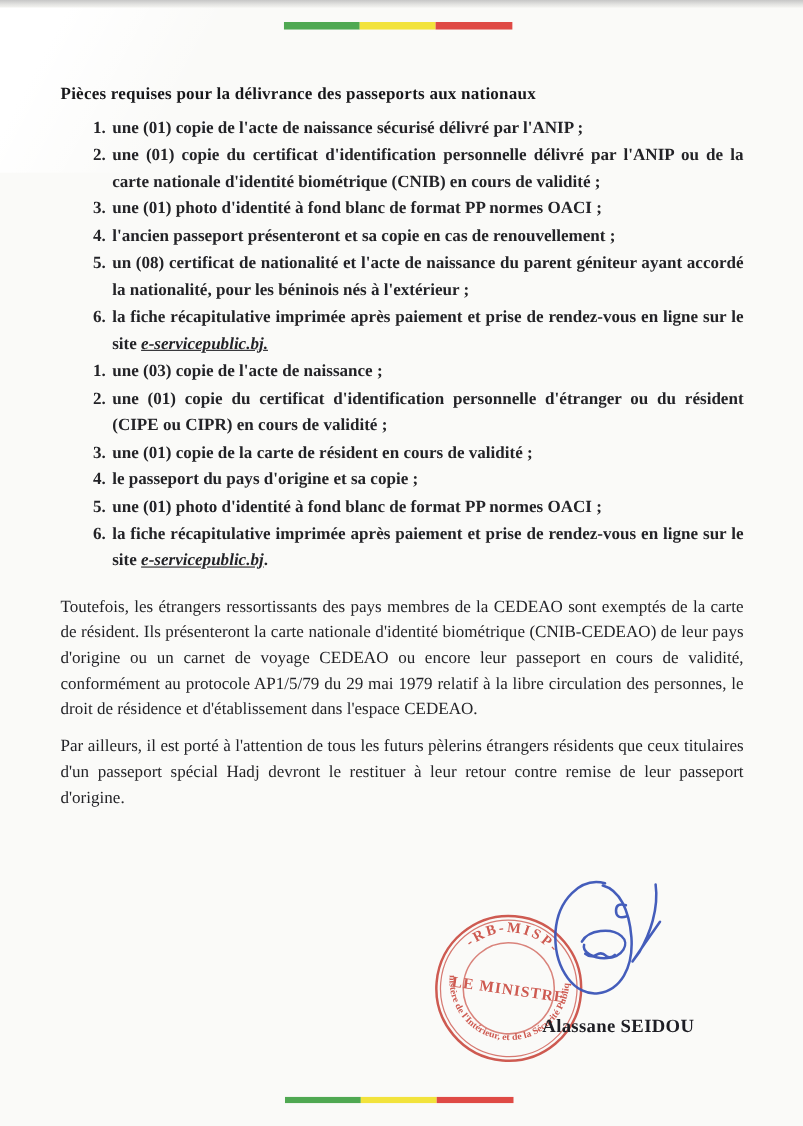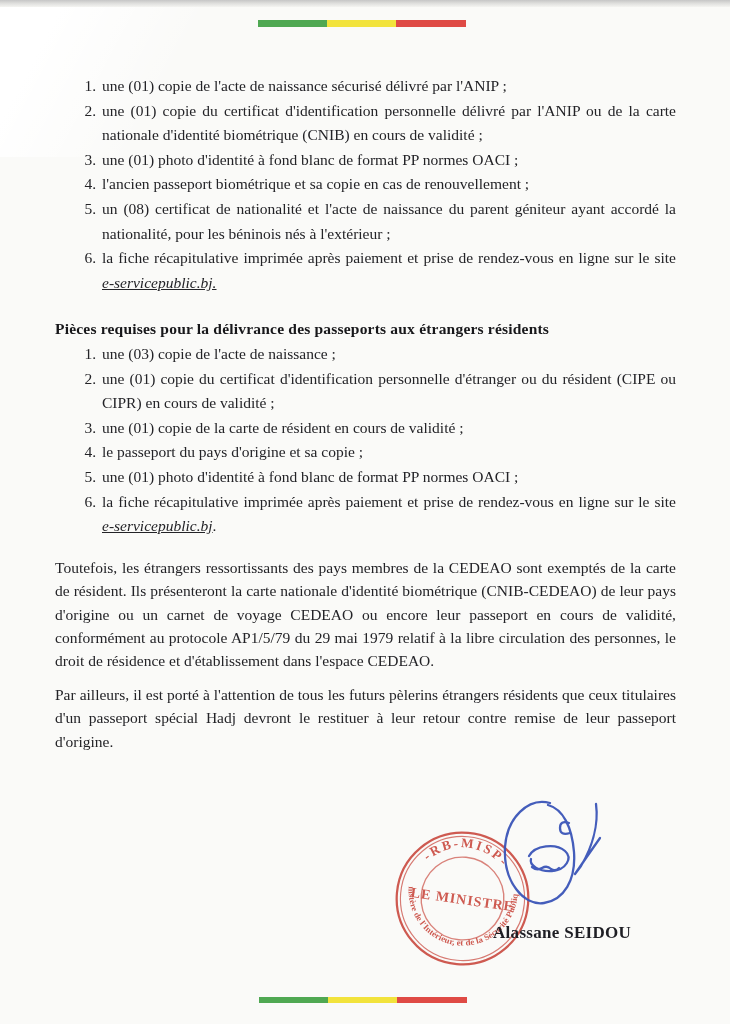--- a/index.html
+++ b/index.html
@@ -30,21 +30,21 @@
     position:absolute;left:55px;top:74px;width:621px;
     font-size:15.5px;line-height:24.6px;
     text-align:justify;
   }
   .content h3{
     font-size:15.5px;line-height:24.6px;margin:0 0 6px 0;
     font-weight:bold;letter-spacing:.2px;color:#17171a;
     text-align:left;
   }
   .content h3.second{margin-top:22px;margin-bottom:0;}
-  ol.doc-list{margin:0;padding:0 0 0 45px;}
+  ol.doc-list{margin:0;padding:0 0 0 45px;font-weight:bold;}
   ol.doc-list li{
     padding-left:2px;
     text-align:justify;
   }
   .doc-link{font-style:italic;text-decoration:underline;color:inherit;}
   .content p{margin:10px 0 0 0;line-height:23.4px;}
   .content p.first{margin-top:17px;}
 
   .sig-zone{position:absolute;left:0;top:0;width:730px;height:1024px;pointer-events:none;}
   .stamp{
@@ -69,32 +69,32 @@
 
 <svg class="flag-bar top" width="208" height="7" aria-hidden="true">
   <rect x="0" y="0" width="69" height="7" fill="#4fa852"></rect>
   <rect x="69" y="0" width="69" height="7" fill="#f2e33c"></rect>
   <rect x="138" y="0" width="70" height="7" fill="#df4a45"></rect>
 </svg>
 
 <div class="content">
 
   <section>
+    <h3>Pièces requises pour la délivrance des passeports aux nationaux</h3>
     <ol class="doc-list">
       <li>une (01) copie de l'acte de naissance sécurisé délivré par l'ANIP ;</li>
       <li>une (01) copie du certificat d'identification personnelle délivré par l'ANIP ou de la carte nationale d'identité biométrique (CNIB) en cours de validité ;</li>
       <li>une (01) photo d'identité à fond blanc de format PP normes OACI ;</li>
-      <li>l'ancien passeport biométrique et sa copie en cas de renouvellement ;</li>
+      <li>l'ancien passeport présenteront et sa copie en cas de renouvellement ;</li>
       <li>un (08) certificat de nationalité et l'acte de naissance du parent géniteur ayant accordé la nationalité, pour les béninois nés à l'extérieur ;</li>
       <li><span>la fiche récapitulative imprimée après paiement et prise de rendez-vous en ligne sur le site </span><span class="doc-link">e-servicepublic.bj.</span><span></span></li>
     </ol>
   </section>
 
   <section>
-    <h3 class="second">Pièces requises pour la délivrance des passeports aux étrangers résidents</h3>
     <ol class="doc-list">
       <li>une (03) copie de l'acte de naissance ;</li>
       <li>une (01) copie du certificat d'identification personnelle d'étranger ou du résident (CIPE ou CIPR) en cours de validité ;</li>
       <li>une (01) copie de la carte de résident en cours de validité ;</li>
       <li>le passeport du pays d'origine et sa copie ;</li>
       <li>une (01) photo d'identité à fond blanc de format PP normes OACI ;</li>
       <li><span>la fiche récapitulative imprimée après paiement et prise de rendez-vous en ligne sur le site </span><span class="doc-link">e-servicepublic.bj</span><span>.</span></li>
     </ol>
   </section>
 

